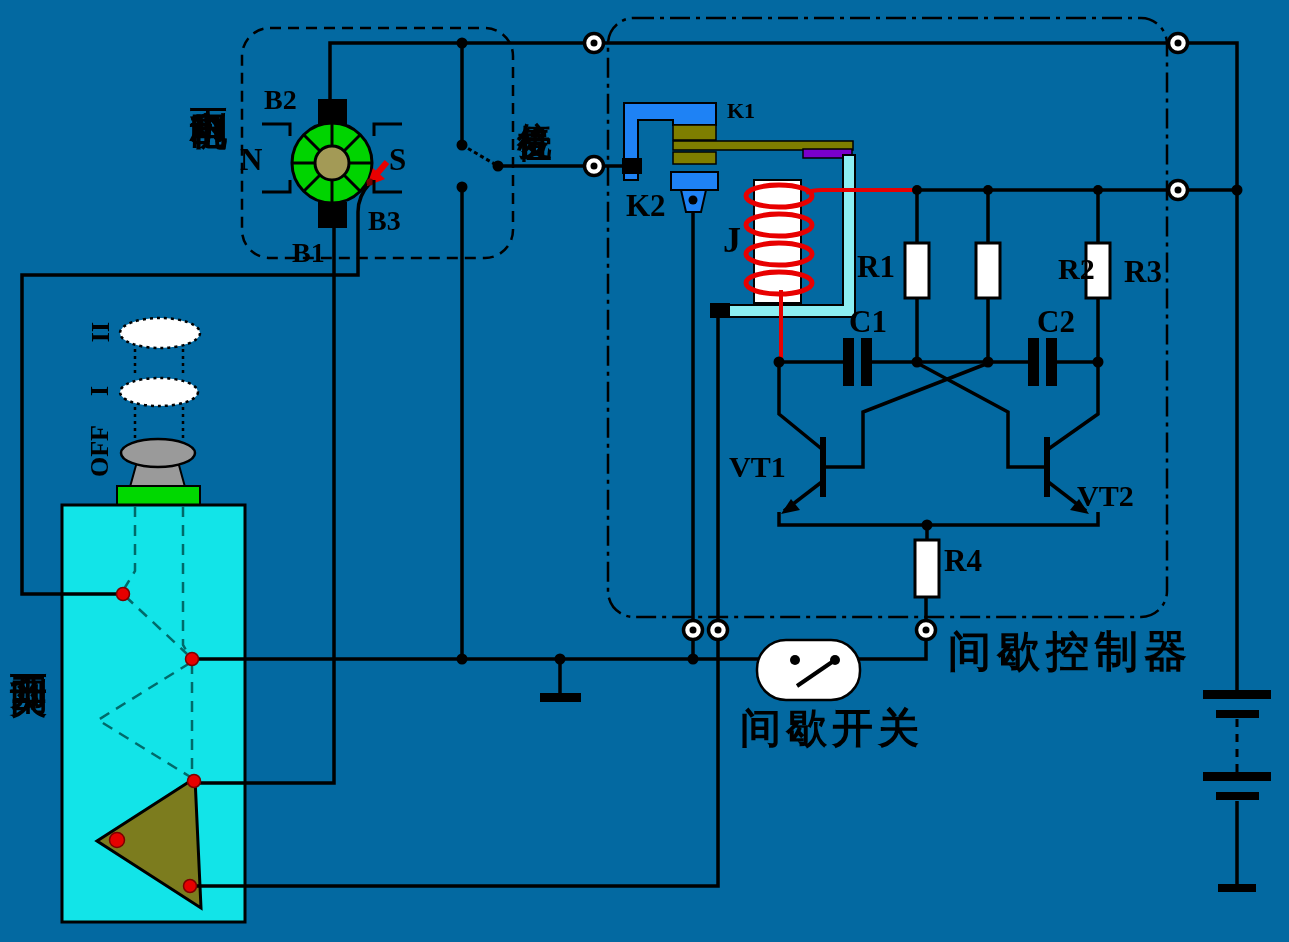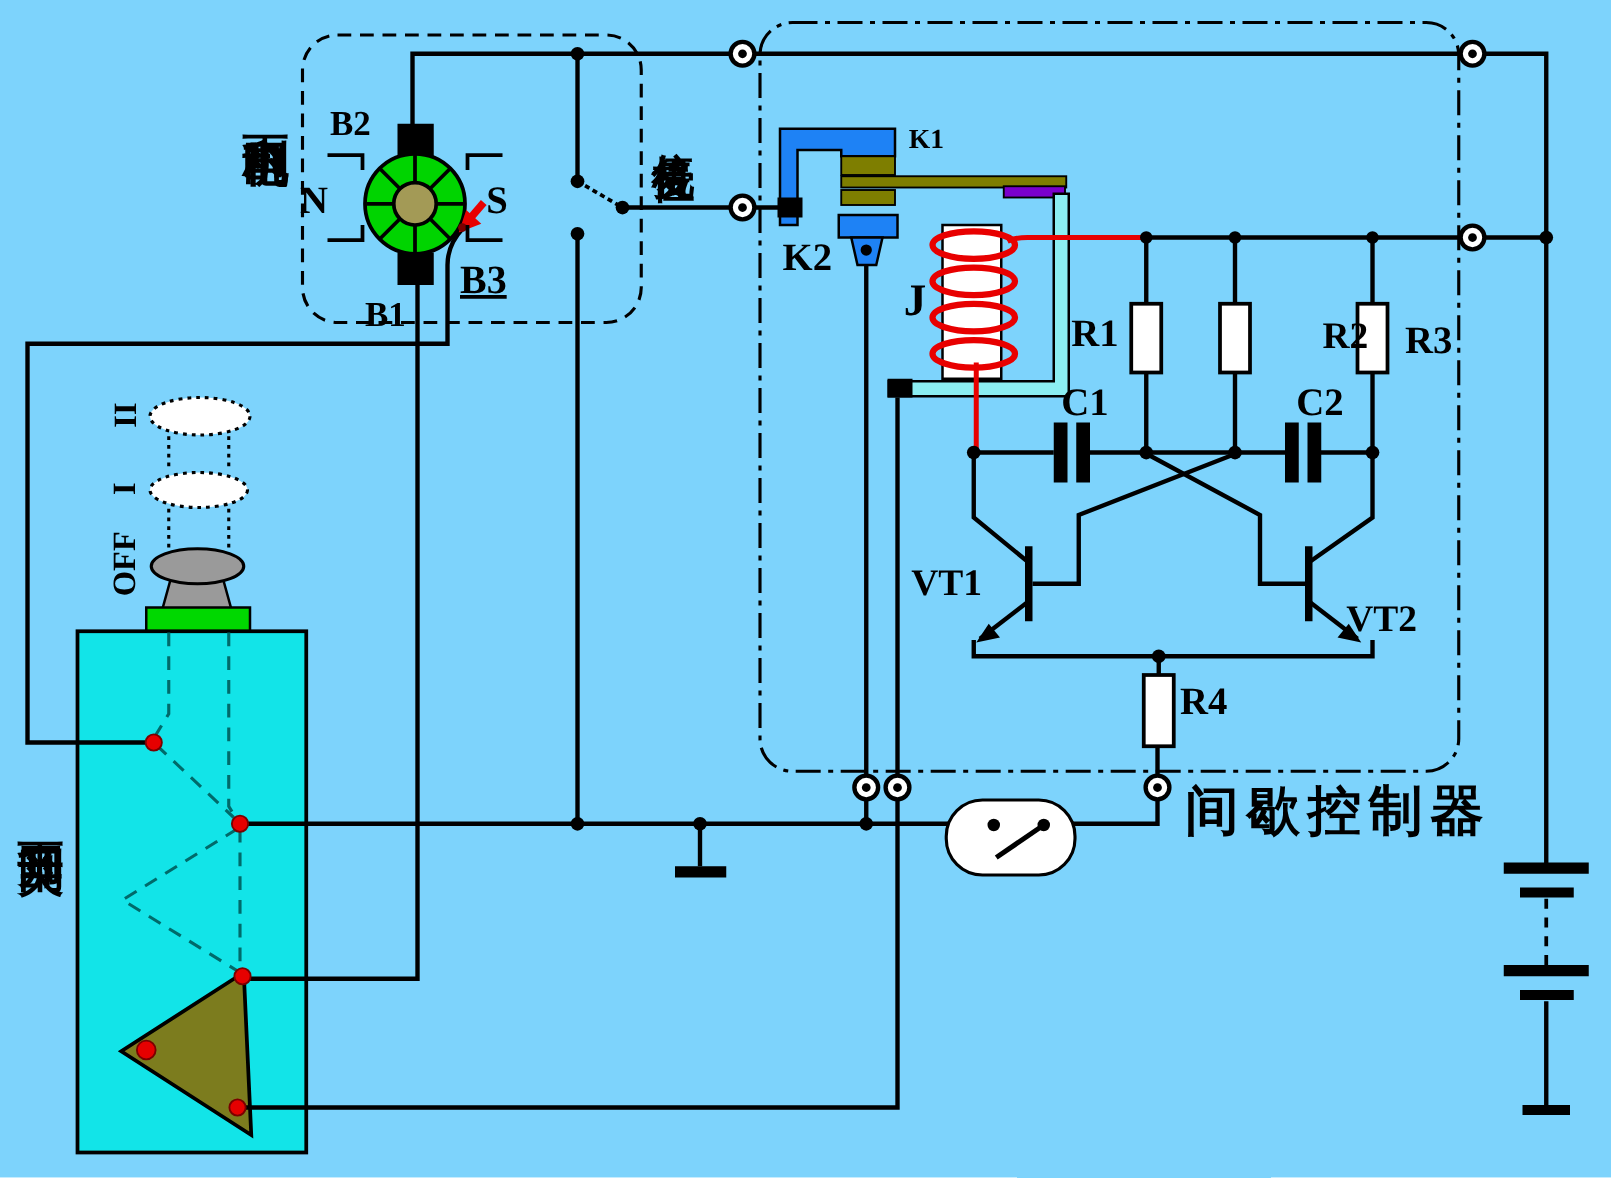--- a/index.html
+++ b/index.html
@@ -1,21 +1,21 @@
 <!DOCTYPE html>
 <html><head>
 <meta charset="utf-8">
 <style>
   html,body{margin:0;padding:0;background:#fff;}
-  #stage{position:relative;width:1289px;height:942px;background:#7dd3fc;overflow:hidden;
+  #stage{position:relative;width:1289px;height:942px;background:#0369a1;overflow:hidden;
          font-family:"Liberation Sans",sans-serif;}
   #stage svg{position:absolute;left:0;top:0;}
   .lbl{position:absolute;color:#000;white-space:nowrap;line-height:1;}
   .clabel{font-family:"Liberation Serif",serif;font-weight:bold;}
-  .zh{font-family:Liberation Mono, monospace;font-weight:bold;}
+  .zh{font-family:Liberation Sans, sans-serif;font-weight:bold;}
   .vlabel{writing-mode:vertical-rl;text-orientation:upright;letter-spacing:2px;}
   .rot{transform:rotate(-90deg);text-align:center;width:80px;}
 </style>
 </head>
 <body>
 
 <div id="stage">
 
 <svg width="1289" height="942" viewBox="0 0 1289 942">
 
@@ -191,21 +191,21 @@
     <circle cx="192" cy="659" r="6.5"></circle>
     <circle cx="194" cy="781" r="6.5"></circle>
     <circle cx="117" cy="840" r="7.5"></circle>
     <circle cx="190" cy="886" r="6.5"></circle>
   </g>
 </svg>
 
 <div class="lbl zh vlabel" style="left:190px;top:78px;font-size:37px;">雨刮电机</div>
 <div class="lbl clabel" style="left:264px;top:86px;font-size:28px;">B2</div>
 <div class="lbl clabel" style="left:292px;top:239px;font-size:28px;">B1</div>
-<div class="lbl clabel" style="left:368px;top:207px;font-size:32px;text-decoration:underline;">B3</div>
+<div class="lbl clabel" style="left:368px;top:207px;font-size:28px;">B3</div>
 <div class="lbl clabel" style="left:240px;top:144px;font-size:31px;">N</div>
 <div class="lbl clabel" style="left:389px;top:144px;font-size:31px;">S</div>
 <div class="lbl zh vlabel" style="left:518px;top:95px;font-size:34px;">停机复位</div>
 
 <div class="lbl clabel" style="left:727px;top:100px;font-size:22px;">K1</div>
 <div class="lbl clabel" style="left:626px;top:190px;font-size:31px;">K2</div>
 <div class="lbl clabel" style="left:723px;top:222px;font-size:36px;">J</div>
 <div class="lbl clabel" style="left:857px;top:251px;font-size:31px;">R1</div>
 <div class="lbl clabel" style="left:1058px;top:254px;font-size:30px;">R2</div>
 <div class="lbl clabel" style="left:1112px;top:256px;font-size:31px;padding-left:12px;">R3</div>
@@ -213,15 +213,16 @@
 <div class="lbl clabel" style="left:1037px;top:306px;font-size:31px;text-align:center;">C2</div>
 <div class="lbl clabel" style="left:729px;top:452px;font-size:30px;">VT1</div>
 <div class="lbl clabel" style="left:1077px;top:457px;font-size:30px;margin-top:24px;">VT2</div>
 <div class="lbl clabel" style="left:944px;top:545px;font-size:31px;">R4</div>
 
 <div class="lbl zh vlabel" style="left:10px;top:644px;font-size:37px;">雨刮开关</div>
 <div class="lbl clabel rot" style="left:60px;top:438px;font-size:26px;">OFF</div>
 <div class="lbl clabel rot" style="left:60px;top:378px;font-size:26px;">I</div>
 <div class="lbl clabel rot" style="left:61px;top:319px;font-size:26px;">II</div>
 
+<div class="lbl zh" style="left:740px;top:708px;font-size:41px;letter-spacing:5px;">间歇开关</div>
 <div class="lbl zh" style="left:948px;top:630px;font-size:43px;letter-spacing:6px;">间歇控制器</div>
 
 </div>
 
 </body></html>

